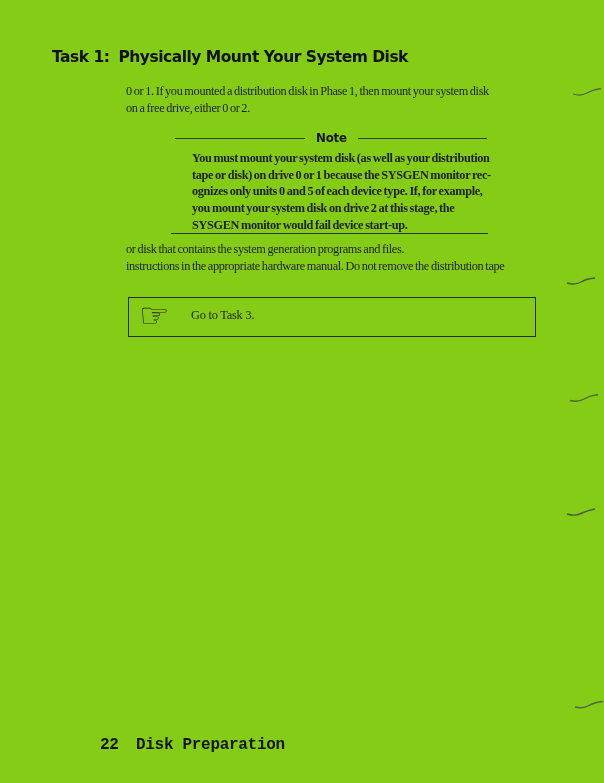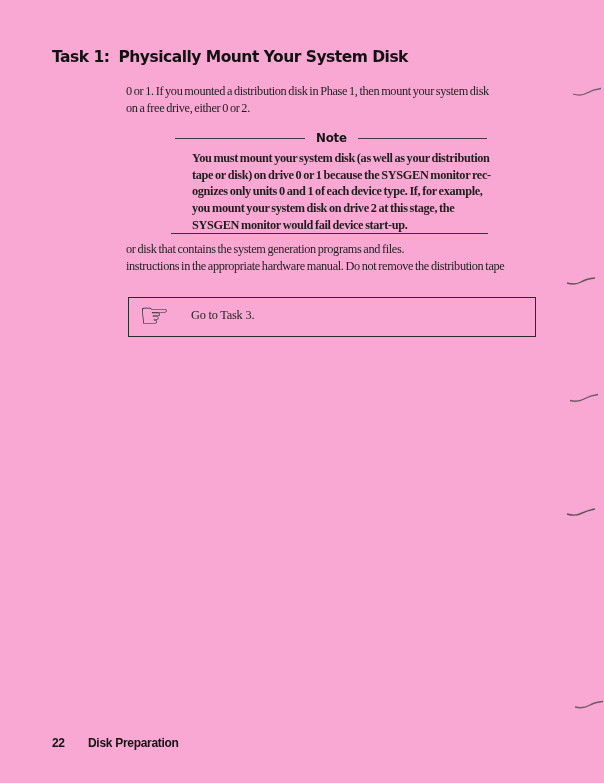--- a/index.html
+++ b/index.html
@@ -1,20 +1,20 @@
 <!DOCTYPE html>
 <html><head>
 <meta charset="utf-8">
 <style>
   html, body { margin: 0; padding: 0; background: #e8e8e8; }
   #page {
     position: relative;
     width: 604px;
     height: 783px;
-    background: #f9a8d4;
+    background: #84cc16;
     overflow: hidden;
     font-family: "Liberation Serif", serif;
     color: #1c1c1c;
   }
 
   
   .heading {
     position: absolute;
     left: 52px;
     top: 48px;
@@ -92,26 +92,27 @@
     font-size: 12.3px;
     letter-spacing: -0.2px;
     white-space: nowrap;
     color: #1f1f1f;
   }
 
   
   .footer-num, .footer-section {
     position: absolute;
     top: 736px;
-    font-family: Liberation Sans, sans-serif;
+    font-family: Liberation Mono, monospace;
     font-weight: bold;
-    font-size: 12px;
+    font-size: 16px;
     letter-spacing: -0.3px;
     color: #141414;
     white-space: nowrap;
+    margin-left: 48px;
   }
   .footer-num { left: 52px; }
   .footer-section { left: 88px; }
 
   
   .scan-mark { position: absolute; width: 30px; height: 12px; }
   #mark-1 { left: 572px; top: 86px; }
   #mark-2 { left: 566px; top: 275px; }
   #mark-3 { left: 569px; top: 392px; }
   #mark-4 { left: 566px; top: 506px; }
@@ -132,21 +133,21 @@
     <div class="textline">on a free drive, either 0 or 2.</div>
   </div>
 
   <div class="note-rule" id="note-rule-left"></div>
   <div class="note-label">Note</div>
   <div class="note-rule" id="note-rule-right"></div>
 
   <div class="note-body">
     <div class="textline">You must mount your system disk (as well as your distribution</div>
     <div class="textline">tape or disk) on drive 0 or 1 because the SYSGEN monitor rec-</div>
-    <div class="textline">ognizes only units 0 and 1 of each device type. If, for example,</div>
+    <div class="textline">ognizes only units 0 and 5 of each device type. If, for example,</div>
     <div class="textline">you mount your system disk on drive 2 at this stage, the</div>
     <div class="textline">SYSGEN monitor would fail device start-up.</div>
   </div>
 
   <div class="note-rule" id="note-rule-bottom"></div>
 
   <div class="para2">
     <div class="textline">or disk that contains the system generation programs and files.</div>
     <div class="textline">instructions in the appropriate hardware manual. Do not remove the distribution tape</div>
   </div>

